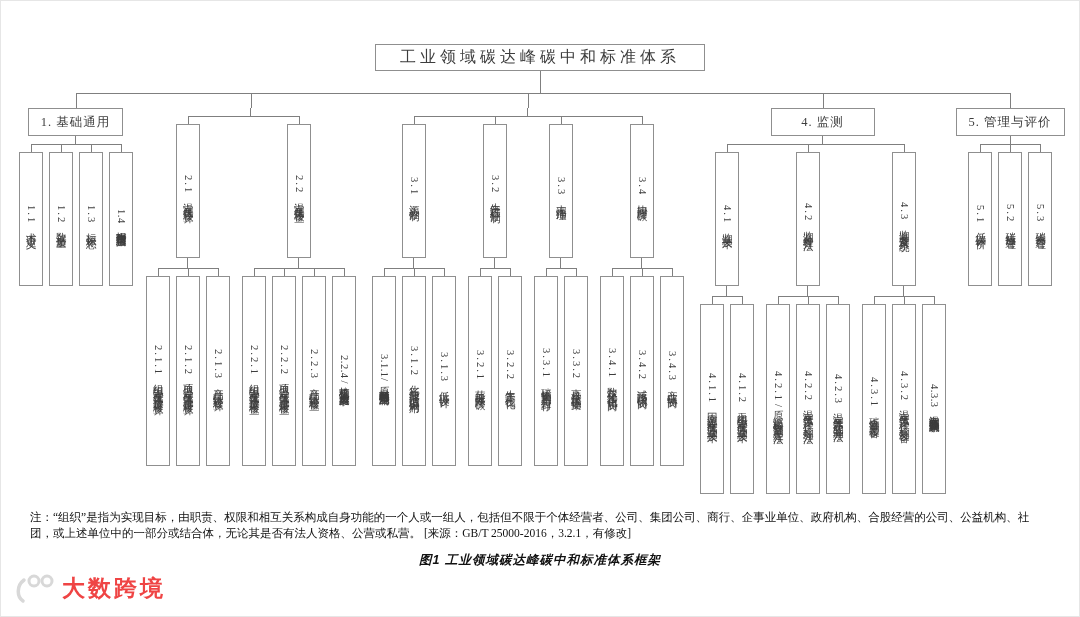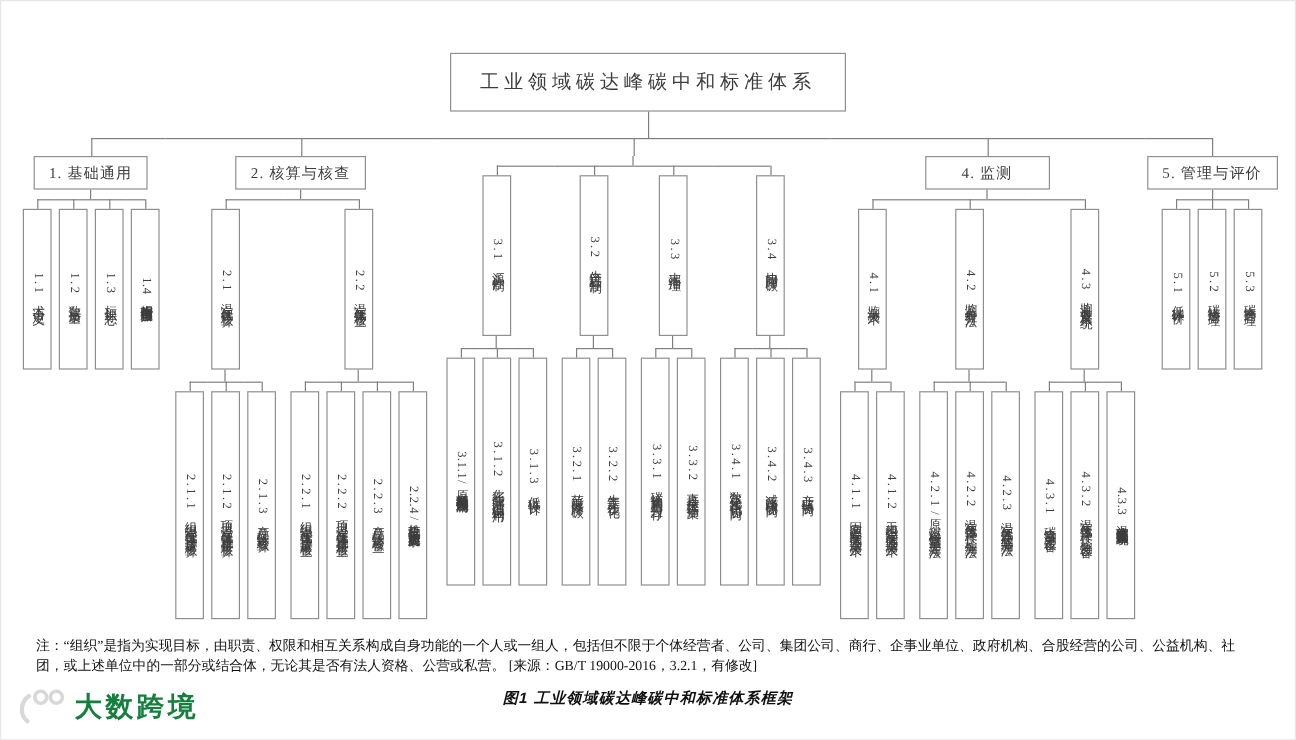--- a/index.html
+++ b/index.html
@@ -20,21 +20,21 @@
   }
   
   .tree{width:-moz-fit-content;width:fit-content;margin:44px auto 0;display:flex;flex-direction:column;align-items:center;}
   .node-box{
     box-sizing:border-box;
     border:1px solid var(--border);
     background:#fff;
     display:flex;align-items:center;justify-content:center;
     color:var(--ink);
   }
-  .root-box{font-size:16px;letter-spacing:4px;padding:5px 22px;min-width:330px;height:49px;}
+  .root-box{font-size:16px;letter-spacing:4px;padding:5px 22px;min-width:330px;height:27px;}
   .l2-box{font-size:12.5px;letter-spacing:1px;height:28px;padding:0 12px;white-space:nowrap;}
   .mw78{min-width:78px;}.mw96{min-width:96px;}.mw150{min-width:150px;}.mw104{min-width:104px;}.mw84{min-width:84px;}
   .vbox{
     writing-mode:vertical-lr;
     text-orientation:mixed;
     width:24px;
     font-size:10.5px;
     letter-spacing:2px;
     line-height:1;
     padding:6px 0;
@@ -63,22 +63,22 @@
     text-align:left;
   }
   .caption{
     margin:10px 0 0;
     text-align:center;
     font-family:"Liberation Sans","DejaVu Sans",sans-serif;
     font-weight:bold;font-size:12.5px;color:#111;letter-spacing:1px;font-style:italic;
   }
   .watermark{
     position:absolute;left:14px;bottom:12px;
-    display:flex;align-items:center;gap:6px;
-    color:#15803d;font-family:Liberation Mono, monospace;
+    display:flex;align-items:flex-start;gap:6px;
+    color:#ef4444;font-family:Liberation Mono, monospace;
     font-weight:bold;font-size:23px;letter-spacing:3px;
     user-select:none;
   }
 </style>
 </head>
 <body>
 
 <div class="page">
 
   <div class="tree">
@@ -100,21 +100,20 @@
           <div class="branch">
               <div class="node-box vbox l3-box">1.3标识标志</div>
             </div>
           <div class="branch">
               <div class="node-box vbox l3-box tight">1.4报告声明与信息披露</div>
             </div>
         </div>
       </div>
 
       <div class="branch">
-        <div class="node-box l2-box mw96">2. 核算与核查</div>
         <div class="stub s-l2"></div>
         <div class="children row-l3">
           <div class="branch">
             <div class="node-box vbox l3-box">2.1温室气体核算</div>
             <div class="stub s-l3"></div>
             <div class="children row-l4">
               <div class="branch">
                   <div class="node-box vbox l4-box">2.1.1组织温室气体排放量核算</div>
                 </div>
               <div class="branch">
@@ -267,21 +266,21 @@
             </div>
           <div class="branch">
               <div class="node-box vbox l3-box">5.3碳资产管理</div>
             </div>
         </div>
       </div>
 
     </div>
   </div>
 
-  <p class="note">注：“组织”是指为实现目标，由职责、权限和相互关系构成自身功能的一个人或一组人，包括但不限于个体经营者、公司、集团公司、商行、企事业单位、政府机构、合股经营的公司、公益机构、社团，或上述单位中的一部分或结合体，无论其是否有法人资格、公营或私营。 [来源：GB/T 19000-2016，3.2.1，有修改]</p>
+  <p class="note">注：“组织”是指为实现目标，由职责、权限和相互关系构成自身功能的一个人或一组人，包括但不限于个体经营者、公司、集团公司、商行、企事业单位、政府机构、合股经营的公司、公益机构、社团，或上述单位中的一部分或结合体，无论其是否有法人资格、公营或私营。 [来源：GB/T 25000-2016，3.2.1，有修改]</p>
   <p class="caption">图1 工业领域碳达峰碳中和标准体系框架</p>
 
   <div class="watermark">
     <svg width="42" height="32" viewBox="0 0 42 32">
       <path d="M9 28 C3 24 2 13 10 7" stroke="#d8d8d8" fill="none" stroke-width="3.5" stroke-linecap="round"></path>
       <circle cx="20" cy="8" r="5" stroke="#d8d8d8" fill="none" stroke-width="3"></circle>
       <circle cx="33" cy="8" r="5" stroke="#d8d8d8" fill="none" stroke-width="3"></circle>
     </svg>
     <span>大数跨境</span>
   </div>

